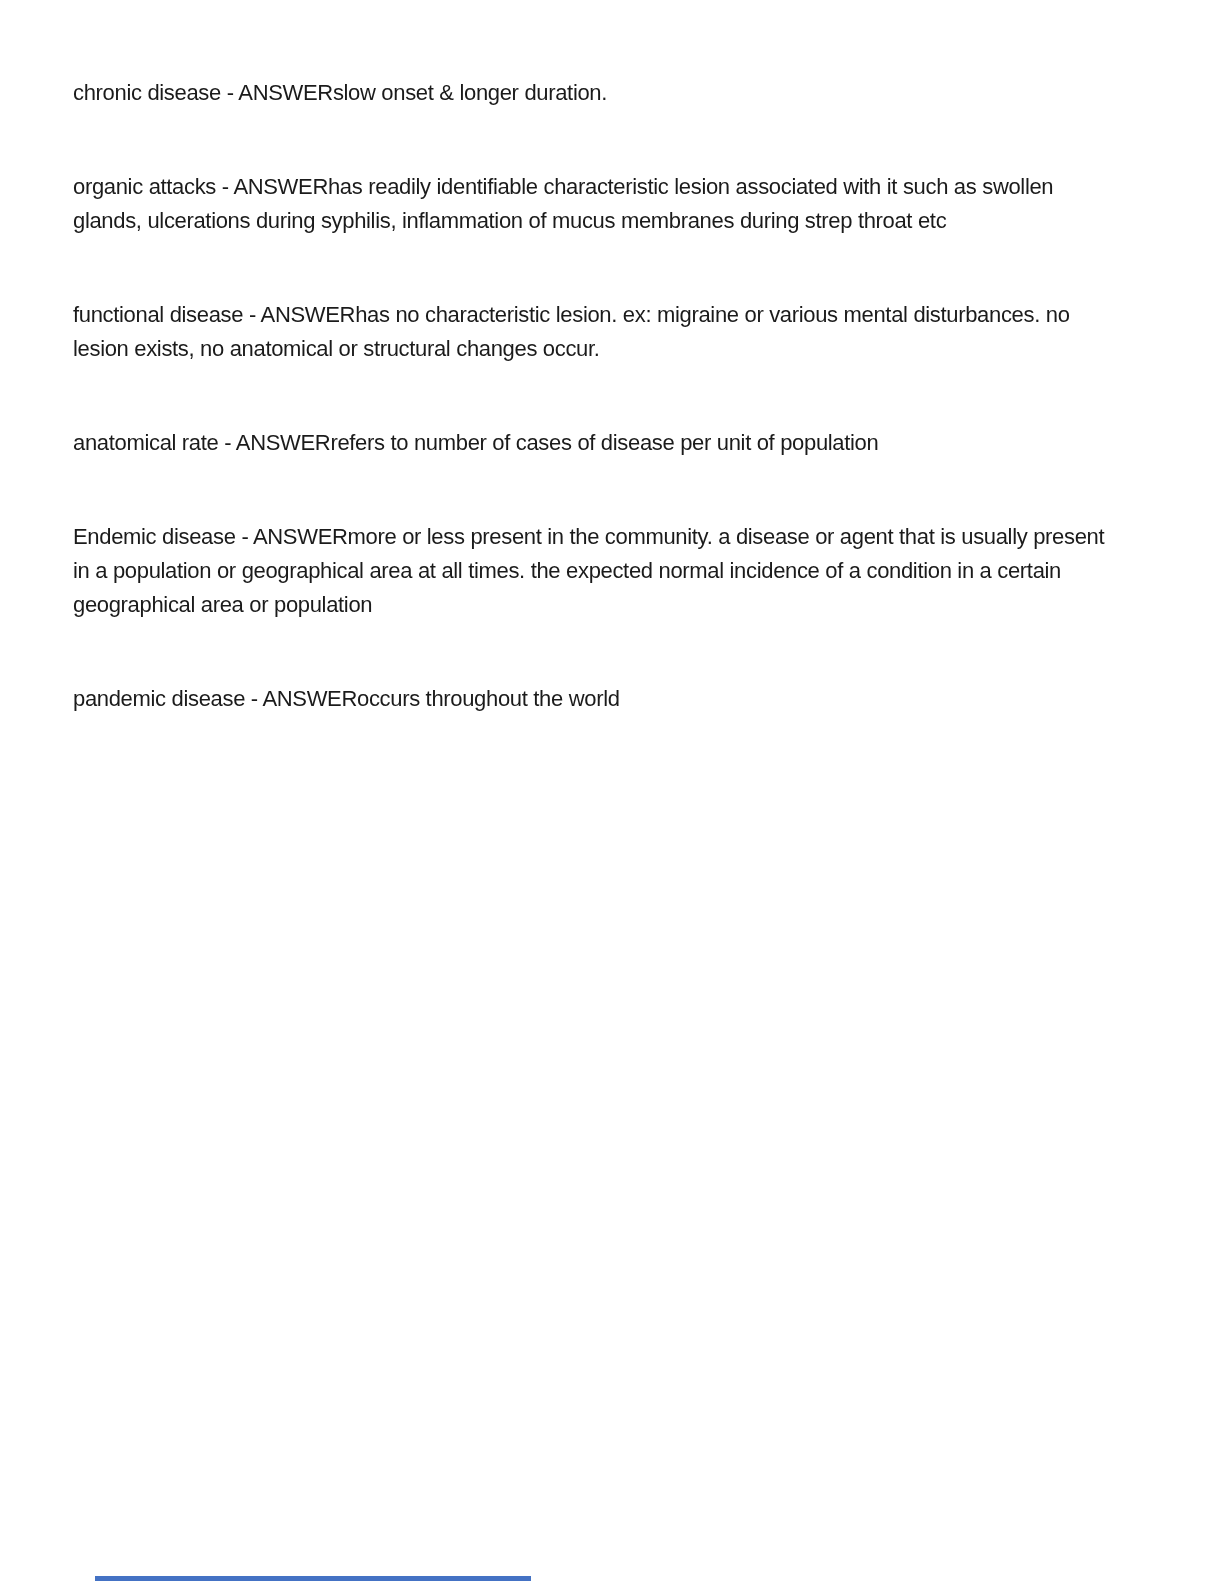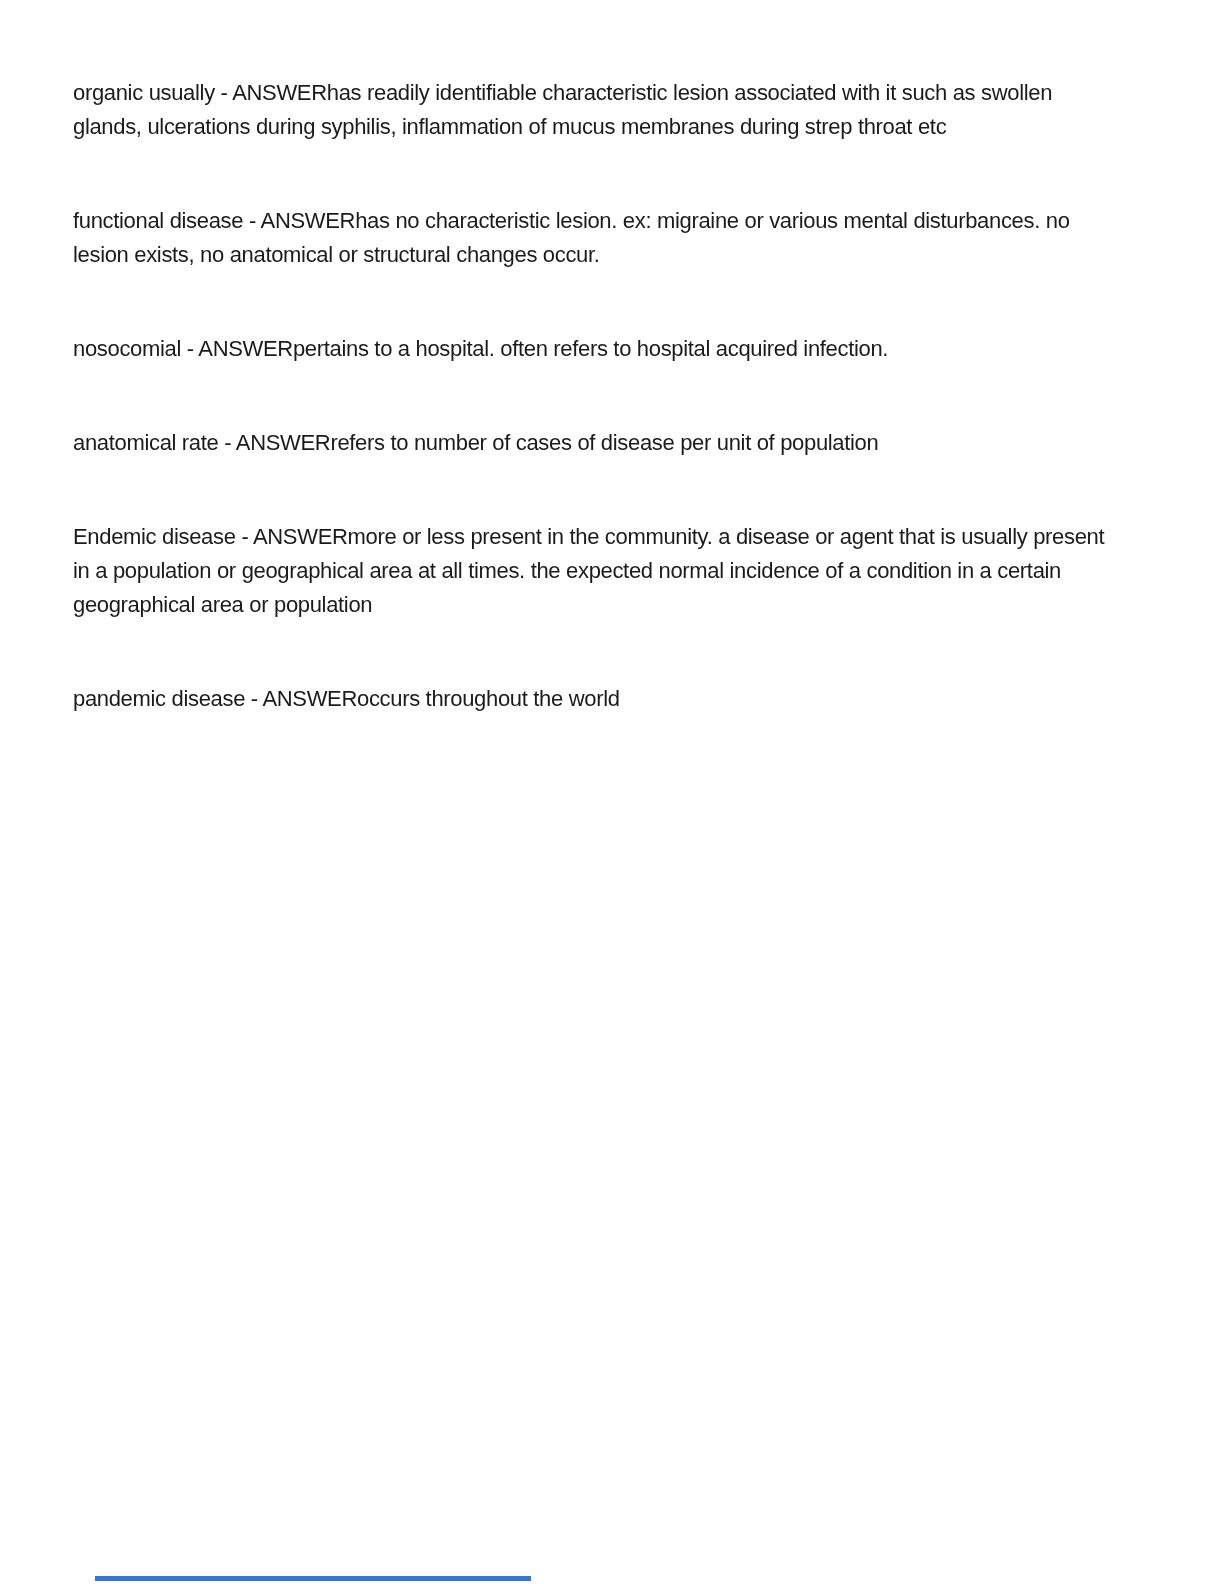--- a/index.html
+++ b/index.html
@@ -34,28 +34,28 @@
     bottom: 3px;
     width: 436px;
     height: 5px;
     background: #4472c4;
   }
 </style>
 </head>
 <body style="background: rgb(255, 255, 255);">
 
 <main class="doc" style="color: rgb(27, 27, 27);">
+  <p class="entry"><span>chronic disease</span><span> - </span><span>ANSWER</span><span>slow onset &amp; longer duration.</span></p>
 
 
 
-  <p class="entry"><span>organic usually</span><span> - </span><span>ANSWER</span><span>has readily identifiable characteristic lesion associated with it such as swollen glands, ulcerations during syphilis, inflammation of mucus membranes during strep throat etc</span></p>
+  <p class="entry"><span>organic attacks</span><span> - </span><span>ANSWER</span><span>has readily identifiable characteristic lesion associated with it such as swollen glands, ulcerations during syphilis, inflammation of mucus membranes during strep throat etc</span></p>
 
   <p class="entry"><span>functional disease</span><span> - </span><span>ANSWER</span><span>has no characteristic lesion. ex: migraine or various mental disturbances. no lesion exists, no anatomical or structural changes occur.</span></p>
 
-  <p class="entry"><span>nosocomial</span><span> - </span><span>ANSWER</span><span>pertains to a hospital. often refers to hospital acquired infection.</span></p>
 
 
 
   <p class="entry"><span>anatomical rate</span><span> - </span><span>ANSWER</span><span>refers to number of cases of disease per unit of population</span></p>
 
   <p class="entry"><span>Endemic disease</span><span> - </span><span>ANSWER</span><span>more or less present in the community. a disease or agent that is usually present in a population or geographical area at all times. the expected normal incidence of a condition in a certain geographical area or population</span></p>
 
 
   <p class="entry"><span>pandemic disease</span><span> - </span><span>ANSWER</span><span>occurs throughout the world</span></p>
 

